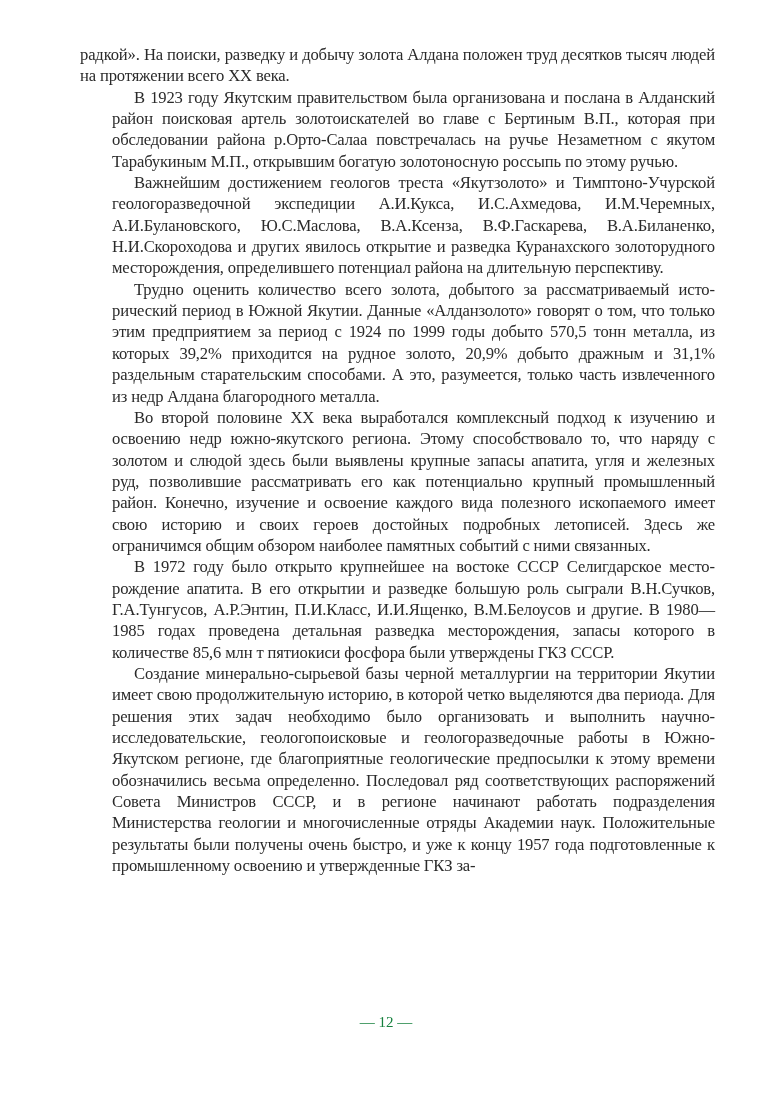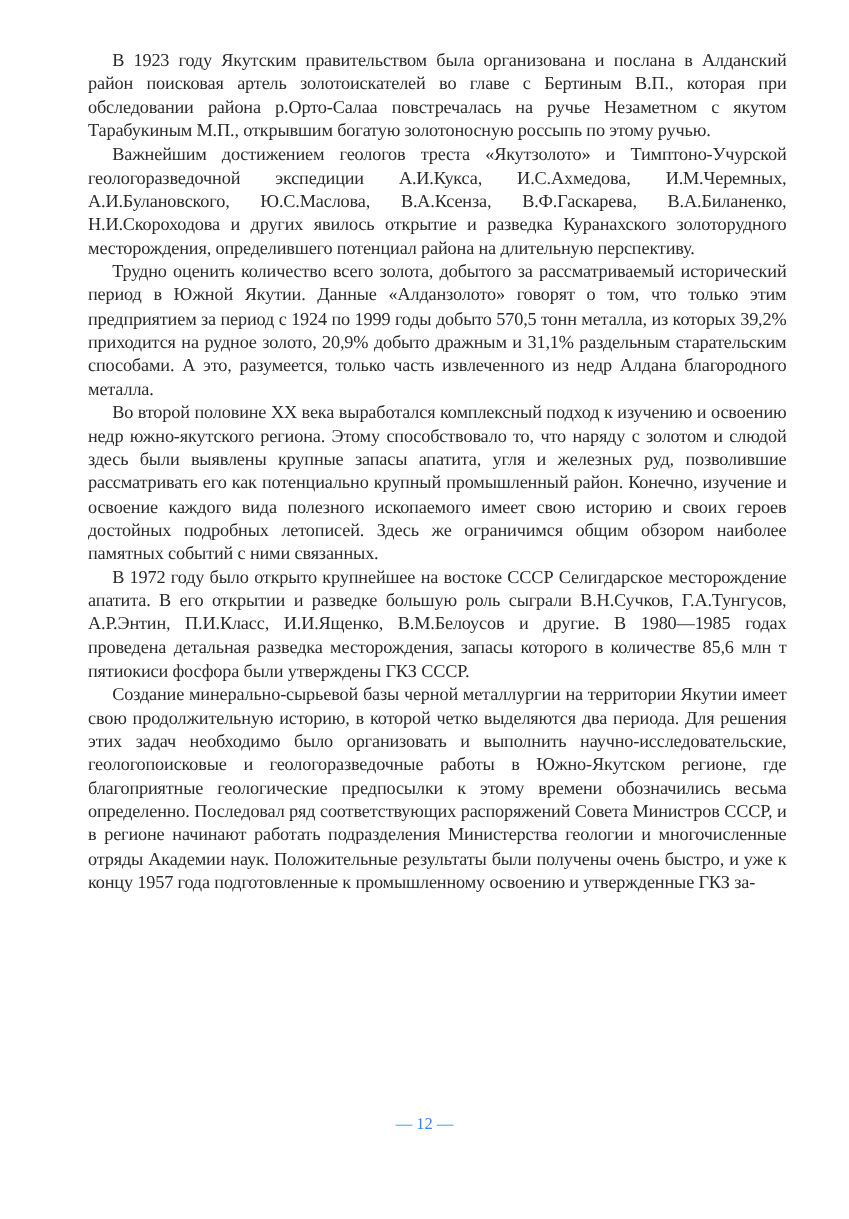--- a/index.html
+++ b/index.html
@@ -5,32 +5,33 @@
   html, body { margin: 0; padding: 0; background: #ffffff; }
   body { width: 772px; height: 1108px; position: relative; overflow: hidden; }
   .page {
     position: absolute; left: 80px; top: 44px; width: 635px;
     font-family: "Liberation Serif", "DejaVu Serif", serif;
     font-size: 16.6px; line-height: 21.35px; color: #2a2a2a;
     text-align: justify; hyphens: manual;
     letter-spacing: -0.15px;
   }
   .page p { margin: 0; text-indent: 0; }
-  .page p.indent { text-indent: 22px; }
+  .page p.indent { text-indent: 22px; margin-left: 32px; }
   .page p + p { margin-top: 0; }
   .page-number {
     position: absolute; left: 0; width: 772px; top: 1014px;
     text-align: center; font-family: "Liberation Serif", "DejaVu Serif", serif;
-    font-size: 15px; color: #3b82f6;
+    font-size: 15px; color: #15803d;
   }
 </style>
 </head>
 <body>
 
 <div class="page">
+  <p class="">радкой». На поиски, разведку и добычу золота Алдана положен труд десятков тысяч людей на протяжении всего XX века.</p>
   <p class="indent">В 1923 году Якутским правительством была организована и послана в Алдан­ский район поисковая артель золотоискателей во главе с Бертиным В.П., кото­рая при обследовании района р.Орто-Салаа повстречалась на ручье Незаметном с якутом Тарабукиным М.П., открывшим богатую золотоносную россыпь по этому ручью.</p>
   <p class="indent">Важнейшим достижением геологов треста «Якутзолото» и Тимптоно-Учурс­кой геологоразведочной экспедиции А.И.Кукса, И.С.Ахмедова, И.М.Черем­ных, А.И.Булановского, Ю.С.Маслова, В.А.Ксенза, В.Ф.Гаскарева, В.А.Била­ненко, Н.И.Скороходова и других явилось открытие и разведка Куранахского золоторудного месторождения, определившего потенциал района на длитель­ную перспективу.</p>
   <p class="indent">Трудно оценить количество всего золота, добытого за рассматриваемый исто­рический период в Южной Якутии. Данные «Алданзолото» говорят о том, что только этим предприятием за период с 1924 по 1999 годы добыто 570,5 тонн ме­талла, из которых 39,2% приходится на рудное золото, 20,9% добыто дражным и 31,1% раздельным старательским способами. А это, разумеется, только часть из­влеченного из недр Алдана благородного металла.</p>
   <p class="indent">Во второй половине XX века выработался комплексный подход к изучению и освоению недр южно-якутского региона. Этому способствовало то, что наряду с золотом и слюдой здесь были выявлены крупные запасы апатита, угля и желез­ных руд, позволившие рассматривать его как потенциально крупный промыш­ленный район. Конечно, изучение и освоение каждого вида полезного ископае­мого имеет свою историю и своих героев достойных подробных летописей. Здесь же ограничимся общим обзором наиболее памятных событий с ними свя­занных.</p>
   <p class="indent">В 1972 году было открыто крупнейшее на востоке СССР Селигдарское место­рождение апатита. В его открытии и разведке большую роль сыграли В.Н.Суч­ков, Г.А.Тунгусов, А.Р.Энтин, П.И.Класс, И.И.Ященко, В.М.Белоусов и другие. В 1980—1985 годах проведена детальная разведка месторождения, запасы кото­рого в количестве 85,6 млн т пятиокиси фосфора были утверждены ГКЗ СССР.</p>
   <p class="indent">Создание минерально-сырьевой базы черной металлургии на территории Якутии имеет свою продолжительную историю, в которой четко выделяются два периода. Для решения этих задач необходимо было организовать и выполнить научно-исследовательские, геологопоисковые и геологоразведочные работы в Южно-Якутском регионе, где благоприятные геологические предпосылки к этому времени обозначились весьма определенно. Последовал ряд соответству­ющих распоряжений Совета Министров СССР, и в регионе начинают работать подразделения Министерства геологии и многочисленные отряды Академии на­ук. Положительные результаты были получены очень быстро, и уже к концу 1957 года подготовленные к промышленному освоению и утвержденные ГКЗ за-</p>
 </div>
 
 <div class="page-number">— 12 —</div>
 

